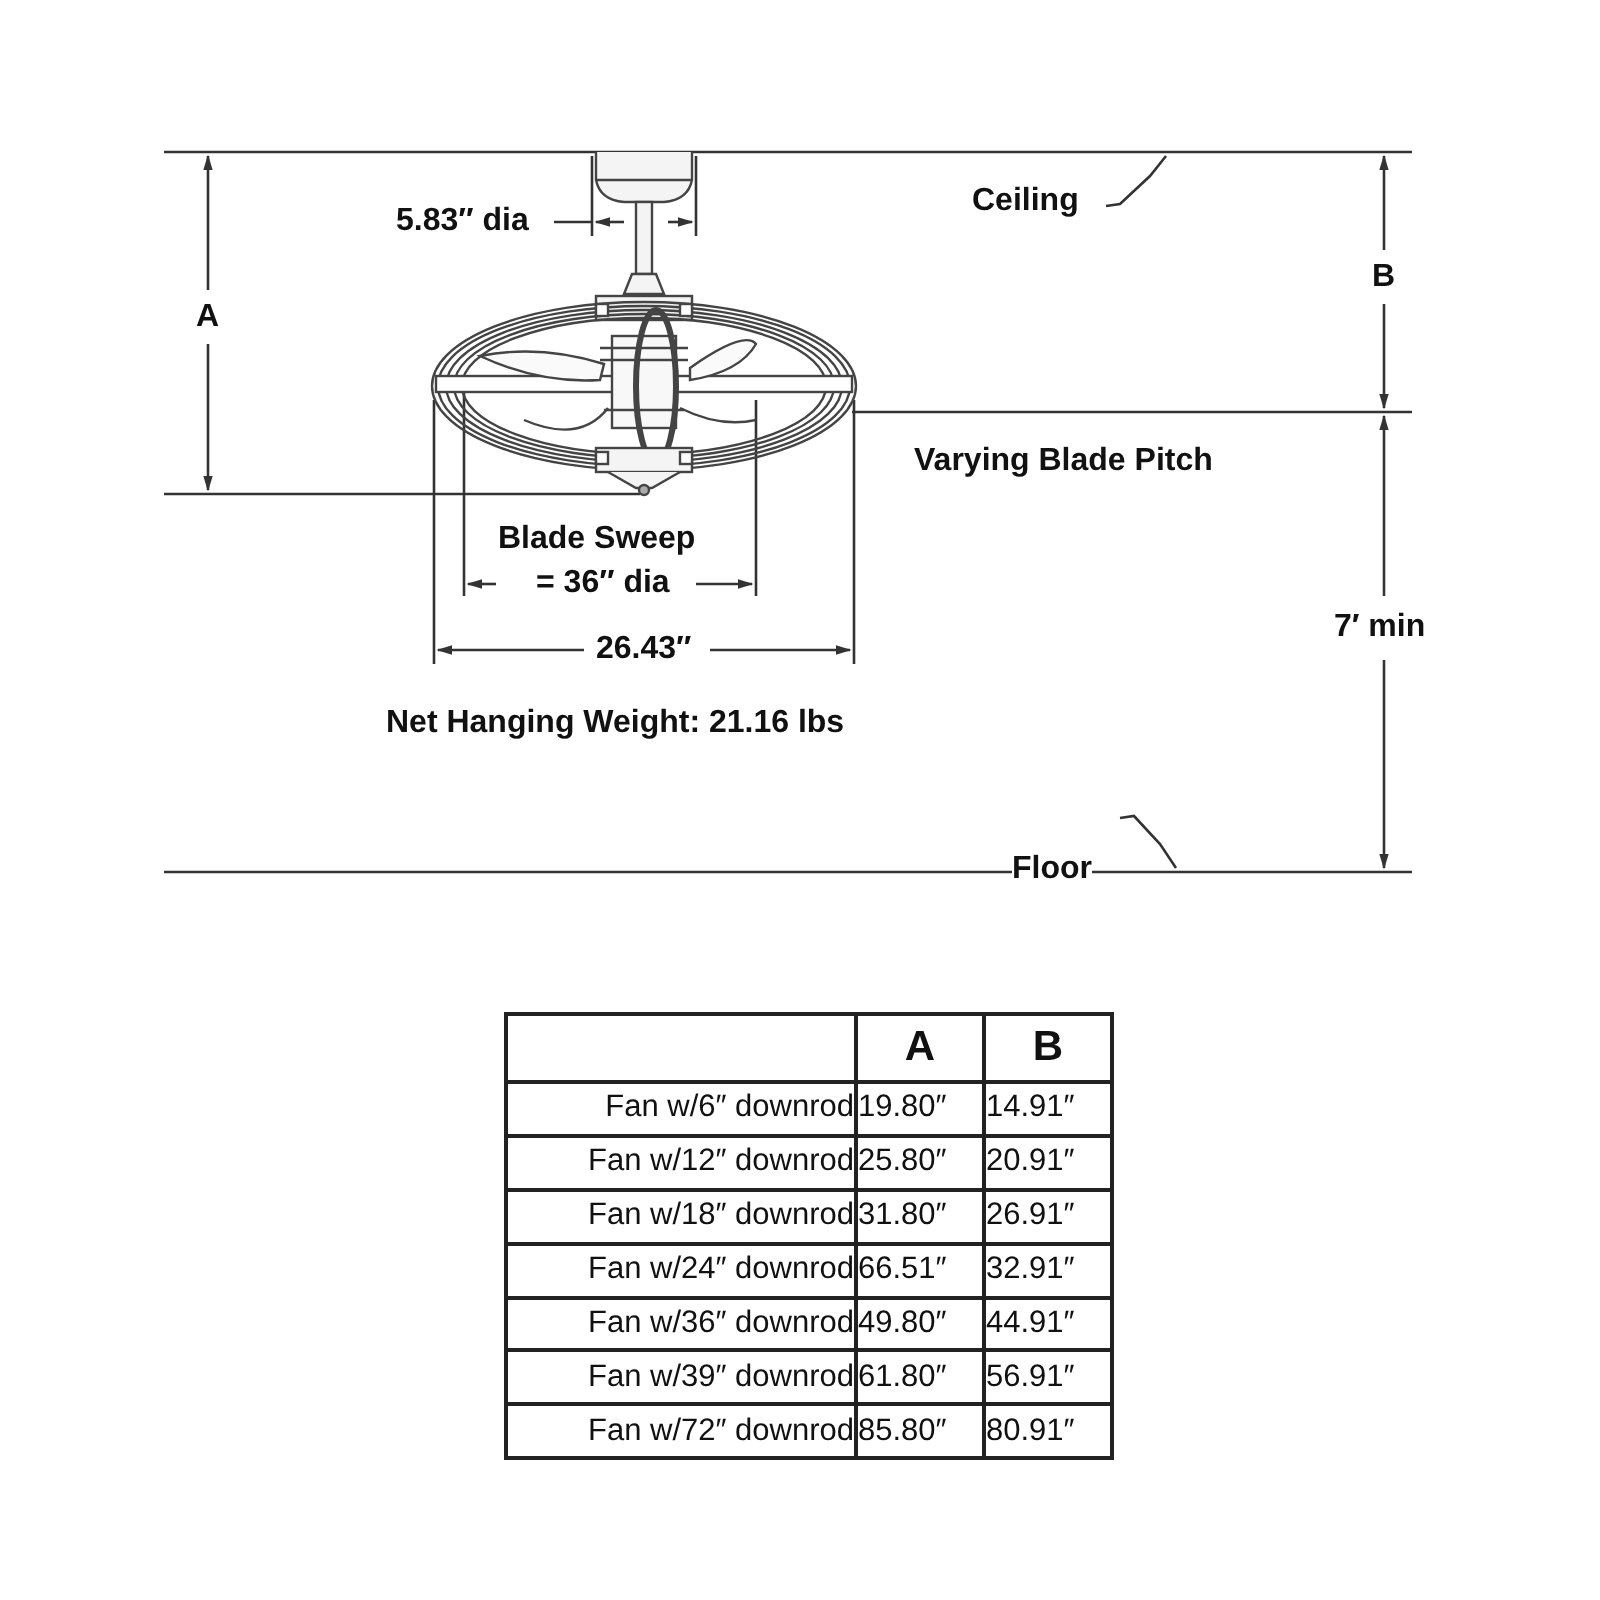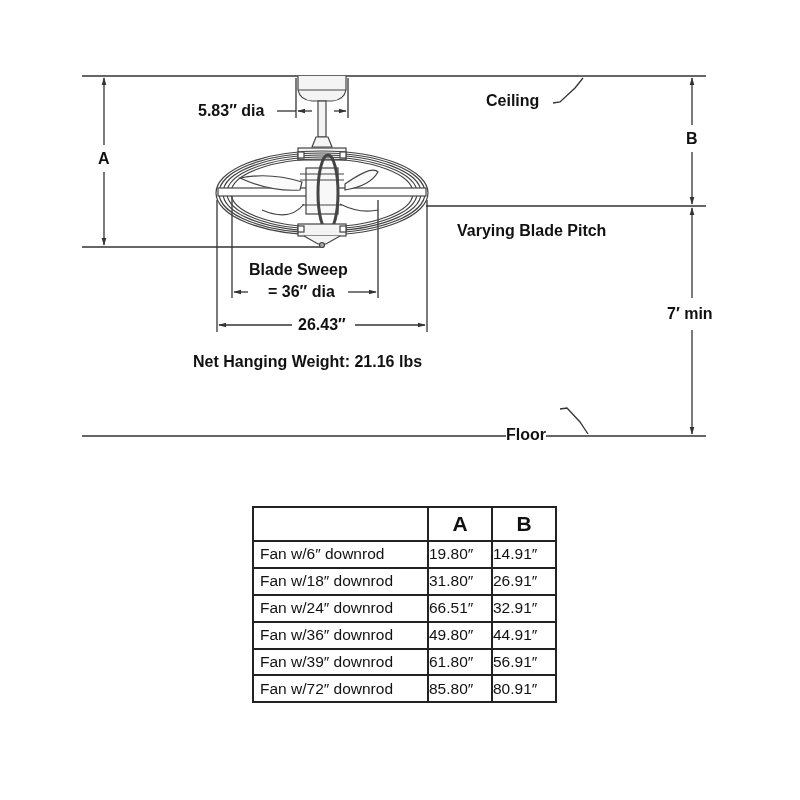--- a/index.html
+++ b/index.html
@@ -6,21 +6,21 @@
   body { width: 800px; height: 800px; position: relative; overflow: hidden;
          font-family: "Liberation Sans", sans-serif; color: #111; }
   #diagram { position: absolute; left: 0; top: 0; width: 712px; height: 460px; }
   .lbl { position: absolute; font-weight: bold; font-size: 16px; white-space: nowrap;
          background: #fff; line-height: 1; }
   .lbl.nobg { background: transparent; }
   table.spec { position: absolute; left: 252px; top: 506px; border-collapse: collapse;
                font-family: "Liberation Sans", sans-serif; font-size: 15.5px; }
   table.spec td, table.spec th { border: 2px solid #222; height: 24.9px; padding: 0; }
   table.spec th { height: 32px; font-size: 21px; font-weight: bold; text-align: center; }
-  table.spec td.name { width: 167px; padding-left: 6px; text-align: left; }
+  table.spec td.name { width: 167px; padding-left: 6px; text-align: right; }
   table.spec td.val { width: 62px; text-align: left; }
   table.spec th.hname { width: 173px; }
   table.spec th.hval { width: 62px; }
 </style>
 </head>
 <body>
 
 <div id="diagram">
   <svg width="800" height="460" viewBox="0 0 800 460" style="position:absolute;left:0;top:0;">
     <defs>
@@ -130,20 +130,25 @@
       <th class="hval">B</th>
     </tr>
   </thead>
   <tbody id="tbody">
       <tr>
         <td class="name">Fan w/6″ downrod</td>
         <td class="val">19.80″</td>
         <td class="val">14.91″</td>
       </tr>
       <tr>
+        <td class="name">Fan w/12″ downrod</td>
+        <td class="val">25.80″</td>
+        <td class="val">20.91″</td>
+      </tr>
+      <tr>
         <td class="name">Fan w/18″ downrod</td>
         <td class="val">31.80″</td>
         <td class="val">26.91″</td>
       </tr>
       <tr>
         <td class="name">Fan w/24″ downrod</td>
         <td class="val">66.51″</td>
         <td class="val">32.91″</td>
       </tr>
       <tr>

